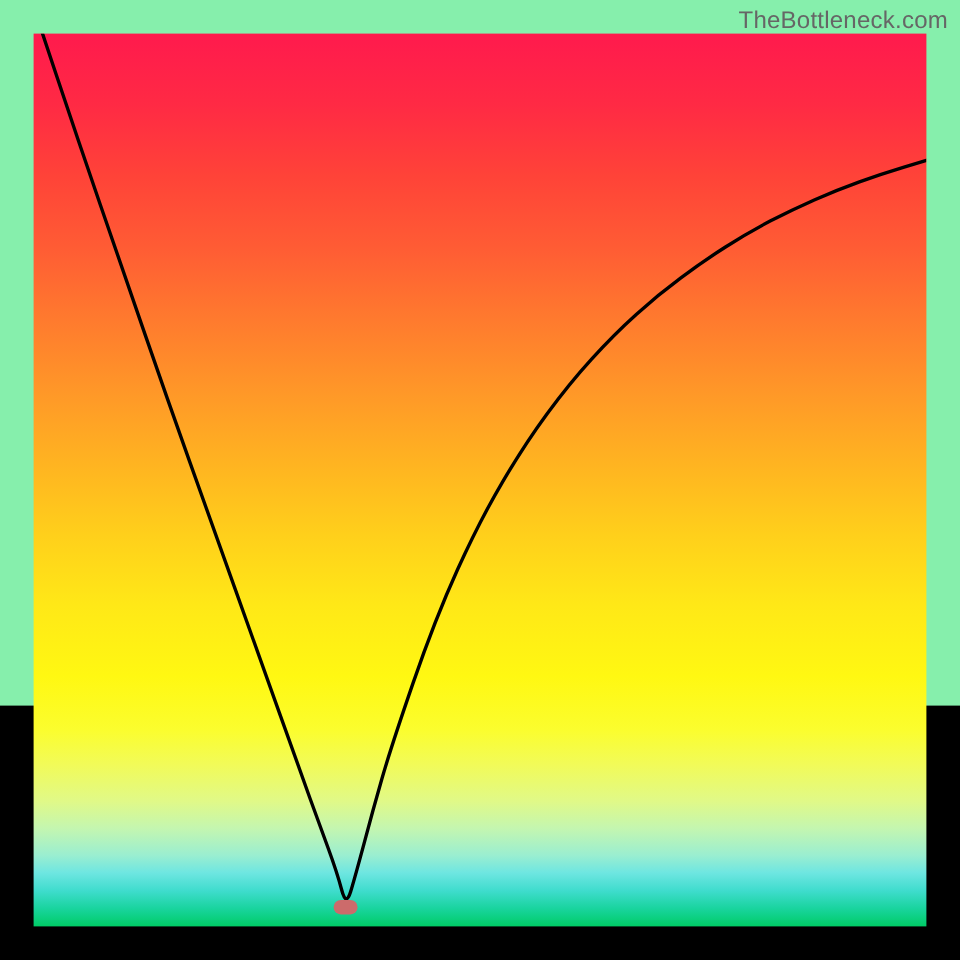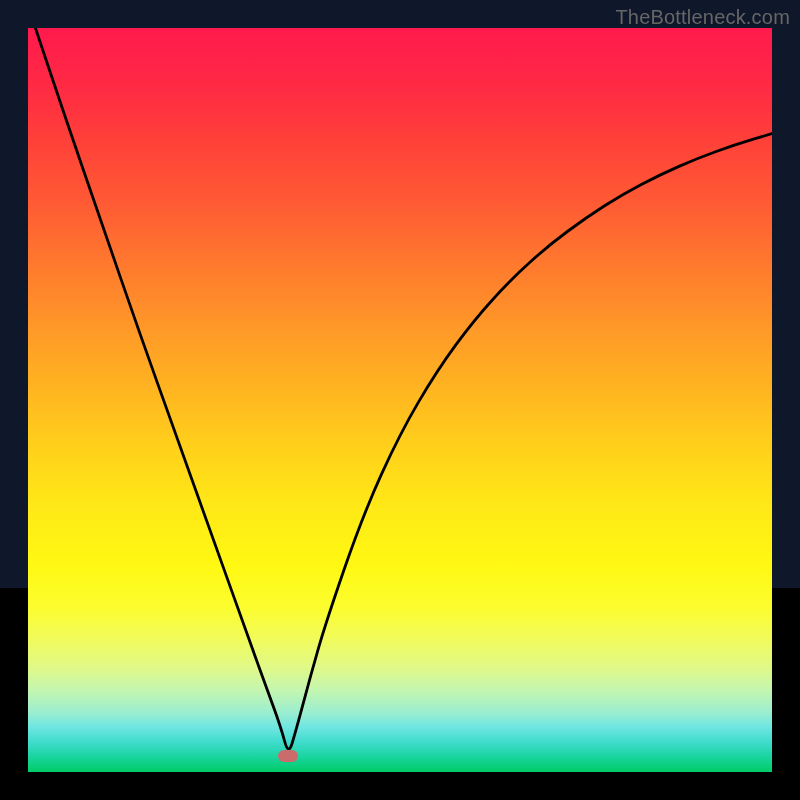--- a/index.html
+++ b/index.html
@@ -8,21 +8,21 @@
     width: 800px;
     height: 800px;
     background: #000;
     overflow: hidden;
     font-family: Arial, Helvetica, sans-serif;
   }
   .frame {
     position: relative;
     width: 800px;
     height: 588px;
-    background: #0f172a;
+    background: #86efac;
   }
   .watermark {
     position: absolute;
     top: 6px;
     right: 10px;
     color: #666;
     font-size: 20px;
     font-weight: 500;
     letter-spacing: 0.2px;
     z-index: 5;

